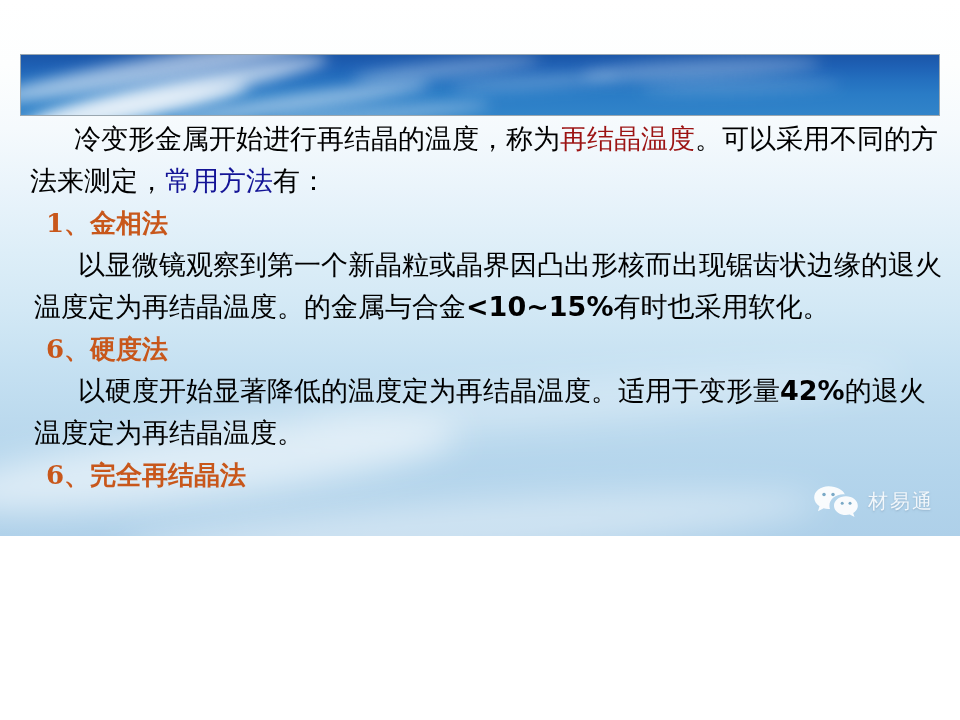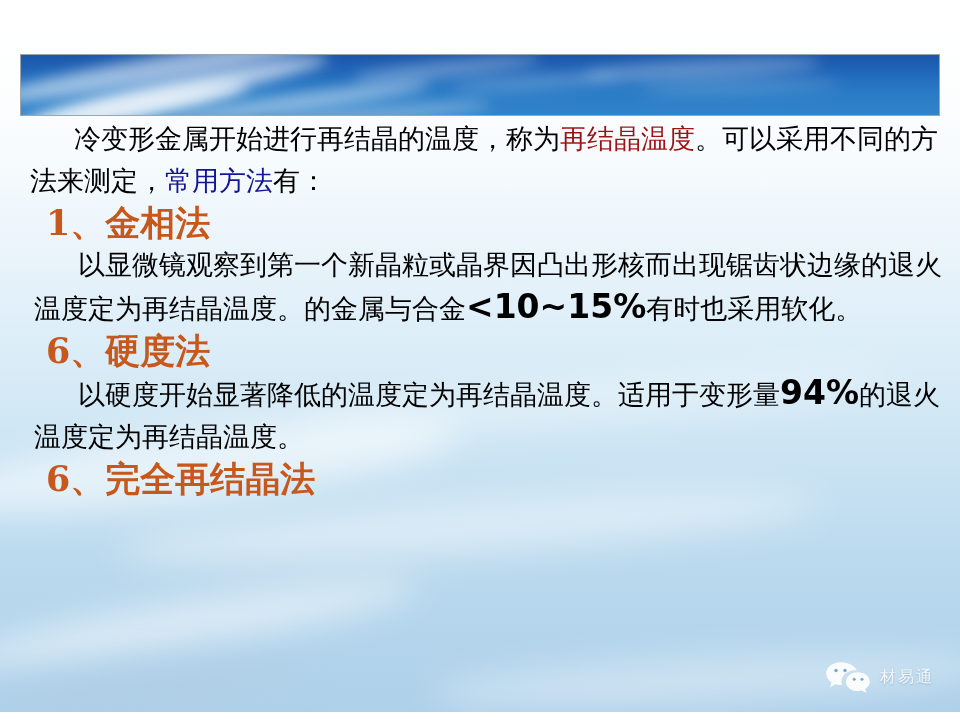--- a/index.html
+++ b/index.html
@@ -10,21 +10,21 @@
     overflow: hidden;
   }
   body {
     font-family: "DejaVu Serif", serif;
     background: #ffffff;
   }
 
   #slide {
     position: relative;
     width: 960px;
-    height: 712px;
+    height: 536px;
     overflow: hidden;
     background:
       linear-gradient(to bottom,
         #ffffff 0%,
         #fdfefe 12%,
         #f5fafd 24%,
         #eaf4fb 35%,
         #ddeef8 47%,
         #d2e8f5 58%,
         #c6e1f2 68%,
@@ -127,46 +127,46 @@
   .para.first { padding-left: 30px; }
 
   .indent { display: inline-block; width: 44px; }
 
   .heading {
     margin: 0;
     padding: 0 18px 0 46px;
     color: #C8571B;
     font-family: "DejaVu Serif", serif;
     font-weight: bold;
-    font-size: 35px;
+    font-size: 26px;
     line-height: 42px;
   }
 
   .red  { color: #9C1313; }
   .blue { color: #141496; }
 
   .sans {
     font-family: "DejaVu Sans", sans-serif;
     font-weight: bold;
-    font-size: 33px;
+    font-size: 27px;
   }
 
   
   #watermark {
     position: absolute;
     right: 26px;
     bottom: 18px;
     display: flex;
     align-items: center;
     gap: 9px;
   }
   #watermark .wm-text {
     color: #f2f7fb;
     font-family: "DejaVu Serif", serif;
-    font-size: 16px;
+    font-size: 20px;
     letter-spacing: 2px;
     text-shadow: 0 1px 2px rgba(120,150,175,0.55);
   }
   .wechat-icon { width: 46px; height: 34px; display: block; }
 </style>
 </head>
 <body>
 
 <div id="slide">
 
@@ -190,21 +190,21 @@
   </div>
 
   <div id="content">
 
     <p class="para first"><span class="indent"></span><span>冷变形金属开始进行再结晶的温度，称为</span><span class="red">再结晶温度</span><span>。可以采用不同的方法来测定，</span><span class="blue">常用方法</span><span>有：</span></p>
 
     <p class="heading">1、金相法</p>
     <p class="para"><span class="indent"></span><span>以显微镜观察到第一个新晶粒或晶界因凸出形核而出现锯齿状边缘的退火温度定为再结晶温度。的金属与合金</span><span class="sans">&lt;10~15%</span><span>有时也采用软化。</span></p>
 
     <p class="heading">6、硬度法</p>
-    <p class="para"><span class="indent"></span><span>以硬度开始显著降低的温度定为再结晶温度。适用于变形量</span><span class="sans">94%</span><span>的退火温度定为再结晶温度。</span></p>
+    <p class="para"><span class="indent"></span><span>以硬度开始显著降低的温度定为再结晶温度。适用于变形量</span><span class="sans">42%</span><span>的退火温度定为再结晶温度。</span></p>
 
     <p class="heading">6、完全再结晶法</p>
 
   </div>
 
   <div id="watermark">
     <span class="wechat-icon-wrap">
       <svg class="wechat-icon" viewBox="0 0 46 34" xmlns="http://www.w3.org/2000/svg" aria-hidden="true">
         <g fill="#ffffff" opacity="0.93">
           <path d="M15.5 2.2C7.6 2.2 1.2 7.2 1.2 13.4c0 3.5 2.1 6.7 5.3 8.8L5 27.2l5.6-2.9c1.5.4 3.2.7 4.9.7 .5 0 1 0 1.5-.1-.4-1-.6-2.1-.6-3.2 0-6.3 6.2-11.4 13.9-11.4 .5 0 1 0 1.5.1C30.3 5.9 23.6 2.2 15.5 2.2z"></path>

